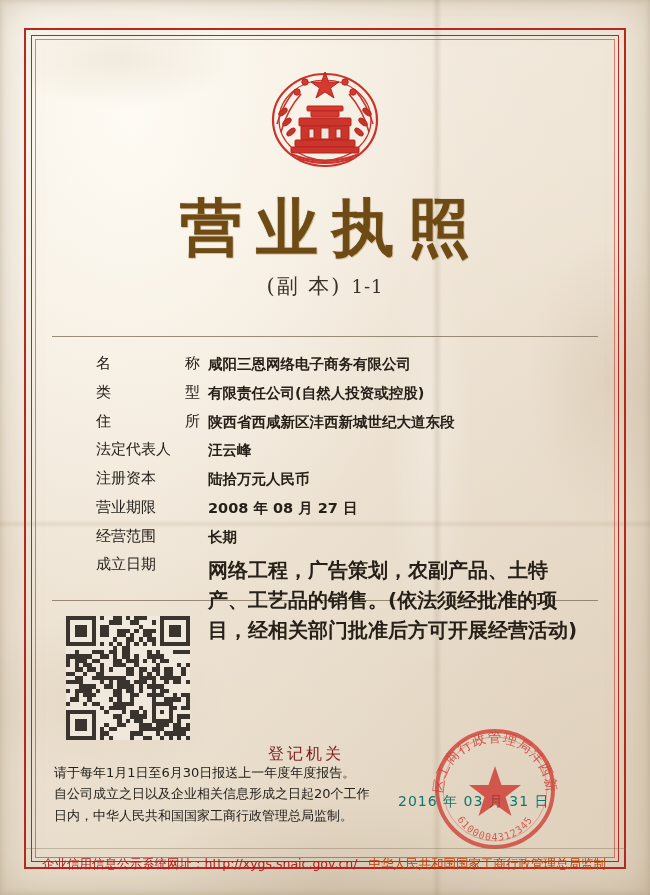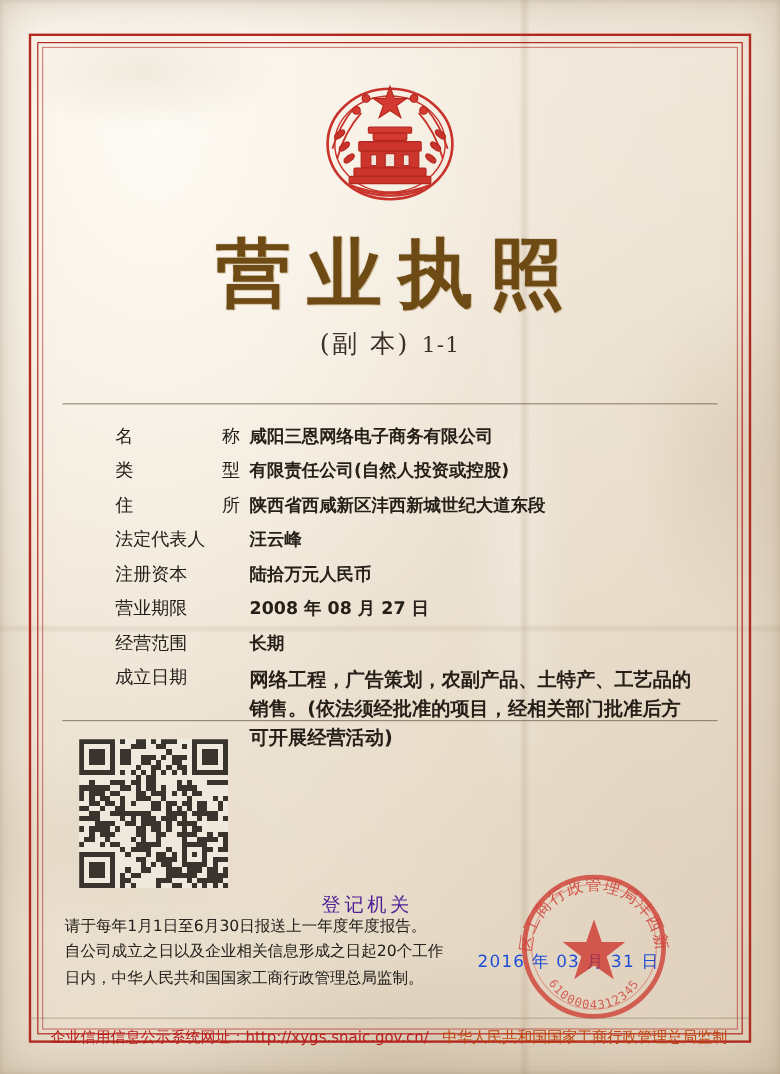--- a/index.html
+++ b/index.html
@@ -158,21 +158,21 @@
     padding-right: 8px;
   }
   .field-value {
     font-family: "DejaVu Sans", sans-serif;
     font-size: 14.5px;
     color: #262019;
     line-height: 1.5;
     max-width: 370px;
     font-weight: bold;
   }
-  .field-value.small { font-size: 16px; }
+  .field-value.small { font-size: 20px; }
 
   
   #qr {
     position: absolute;
     left: 66px;
     top: 616px;
     width: 124px;
     height: 124px;
     background: #f3ece1;
     opacity: 0.92;
@@ -180,29 +180,29 @@
   #qr canvas, #qr svg { display: block; }
 
   
   #reg-authority {
     position: absolute;
     left: 268px;
     top: 744px;
     font-family: "DejaVu Sans", sans-serif;
     font-size: 16px;
     letter-spacing: 3px;
-    color: #4c1d95;
+    color: #7f1d1d;
   }
   #reg-date {
     position: absolute;
     left: 398px;
     top: 793px;
     font-family: "DejaVu Sans", sans-serif;
     font-size: 14px;
-    color: #1d4ed8;
+    color: #0f766e;
     letter-spacing: 1px;
   }
 
   
   #seal {
     position: absolute;
     left: 424px;
     top: 718px;
     width: 142px;
     height: 142px;

